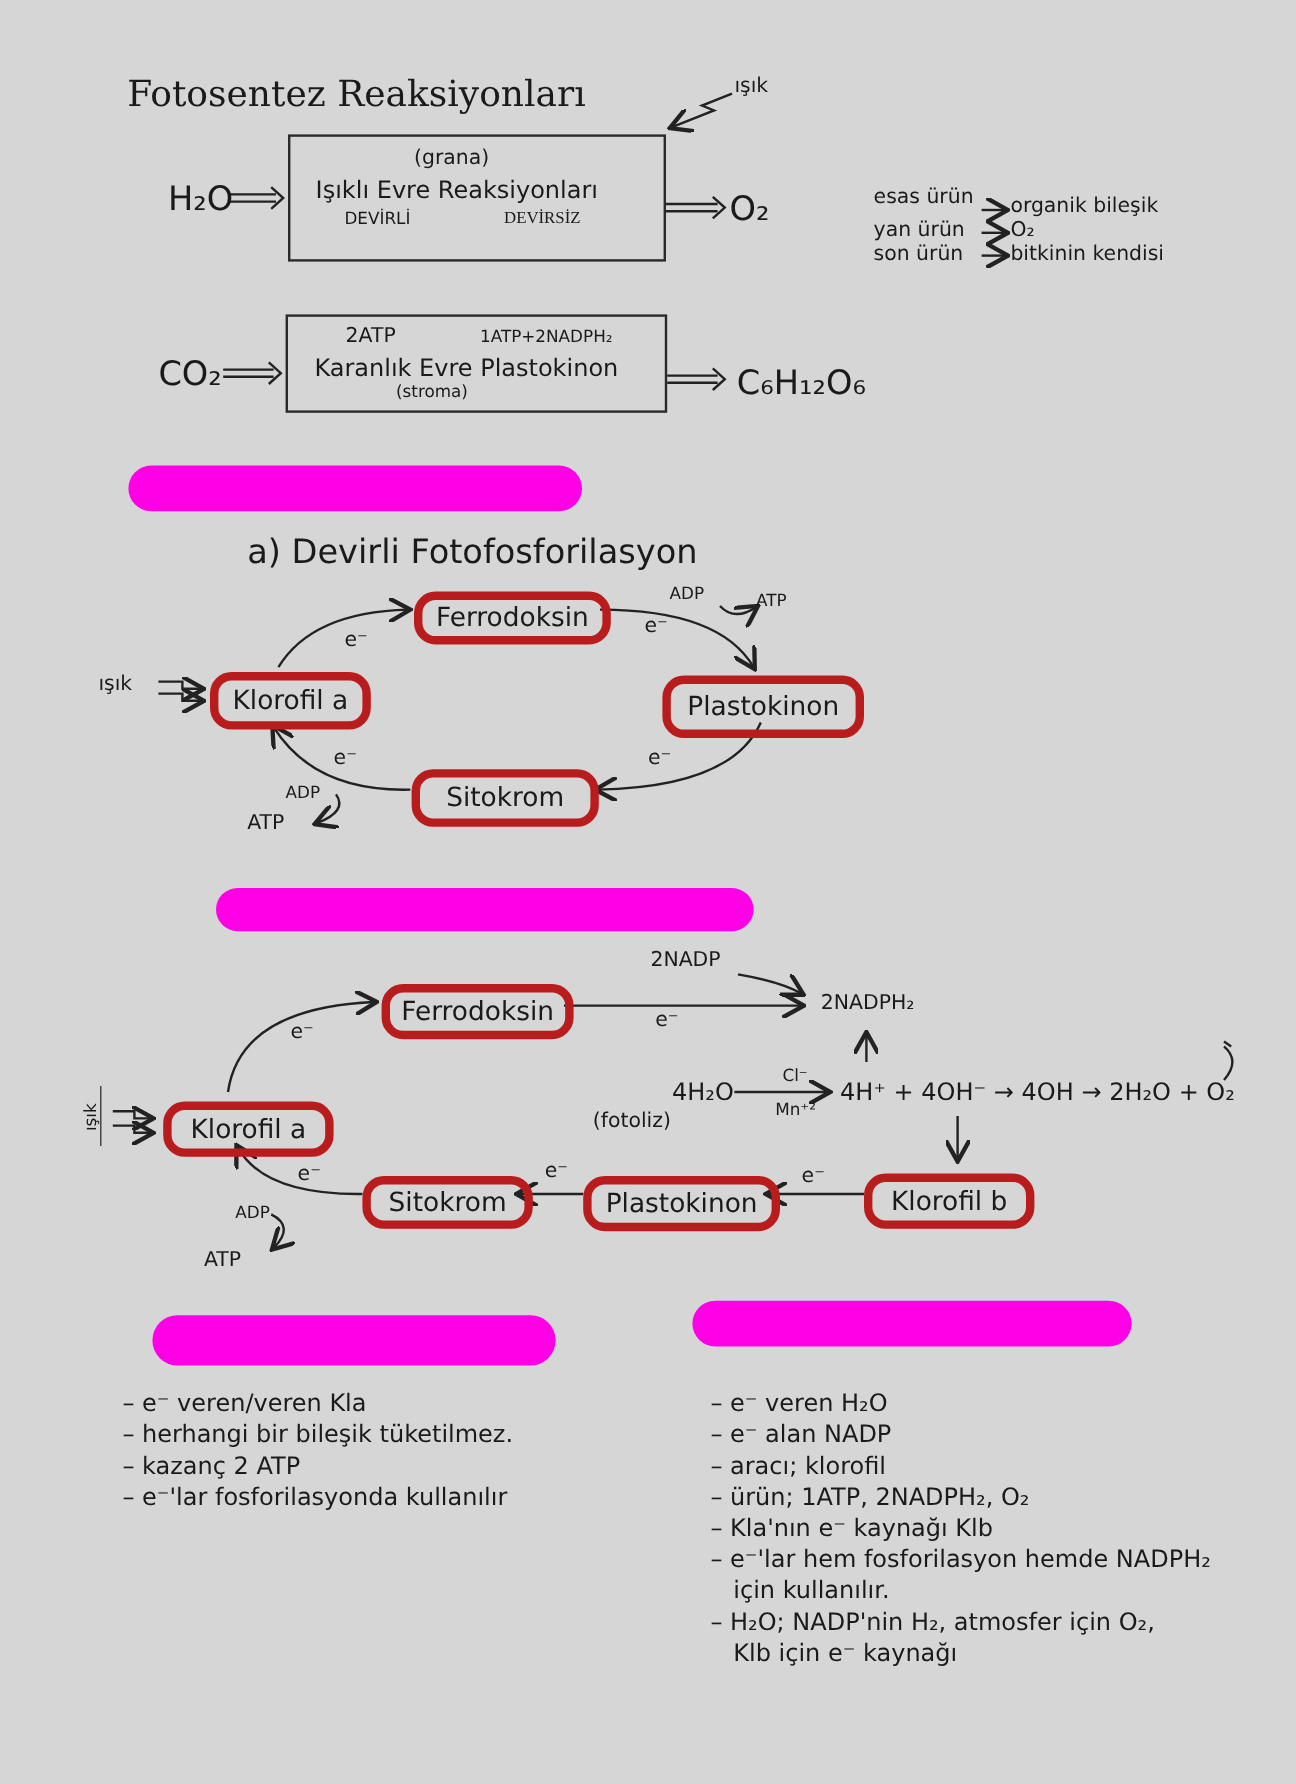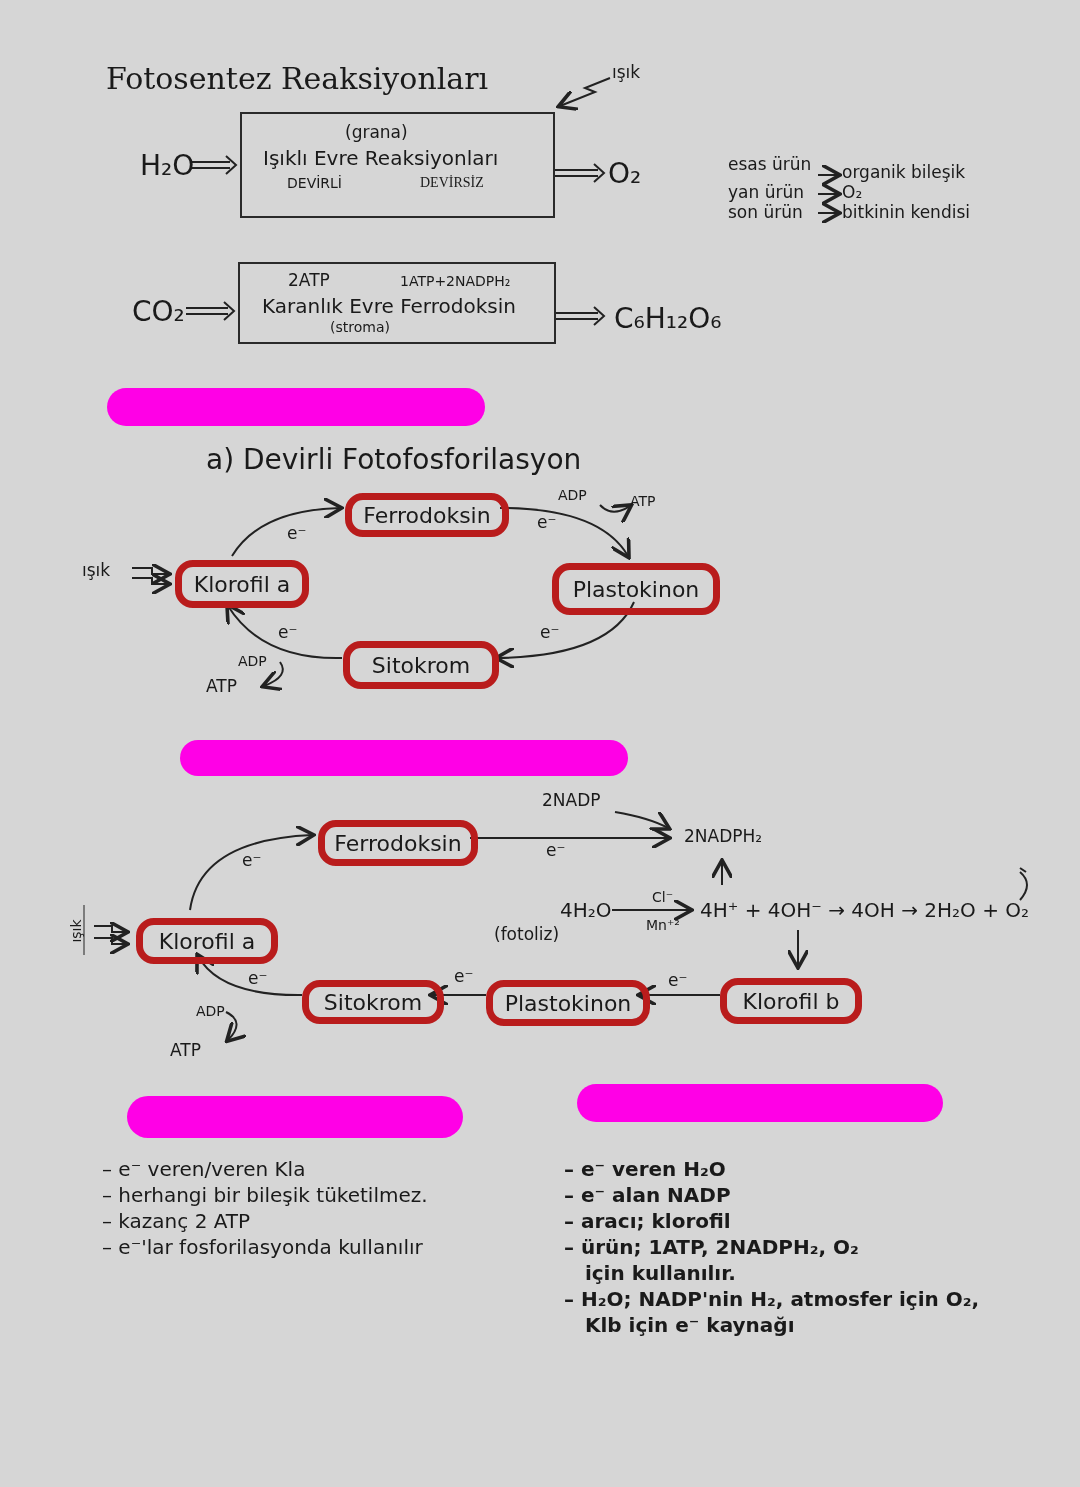--- a/index.html
+++ b/index.html
@@ -92,21 +92,21 @@
 <span class="t s" style="left:842px;top:164px;">organik bileşik</span>
 <span class="t s" style="left:728px;top:184px;">yan ürün</span>
 <span class="t s" style="left:842px;top:184px;">O₂</span>
 <span class="t s" style="left:728px;top:204px;">son ürün</span>
 <span class="t s" style="left:842px;top:204px;">bitkinin kendisi</span>
 
 <span class="t h" style="left:132px;top:298px;">CO₂</span>
 <div class="box" style="left:238px;top:262px;width:314px;height:78px;"></div>
 <span class="t s" style="left:288px;top:272px;">2ATP</span>
 <span class="t xs" style="left:400px;top:274px;">1ATP+2NADPH₂</span>
-<span class="t m" style="left:262px;top:296px;">Karanlık Evre Ferrodoksin</span>
+<span class="t m" style="left:262px;top:296px;">Karanlık Evre Plastokinon</span>
 <span class="t xs" style="left:330px;top:320px;">(stroma)</span>
 <span class="t h" style="left:614px;top:305px;">C₆H₁₂O₆</span>
 
 <div class="redact" style="left:107px;top:388px;width:378px;height:38px;"></div>
 
 <span class="t h" style="left:206px;top:446px;">a) Devirli Fotofosforilasyon</span>
 <span class="t s" style="left:82px;top:562px;">ışık</span>
 <div class="pill" style="left:175px;top:560px;width:120px;height:34px;">Klorofil a</div>
 <div class="pill" style="left:345px;top:493px;width:150px;height:30px;">Ferrodoksin</div>
 <div class="pill" style="left:552px;top:563px;width:154px;height:38px;">Plastokinon</div>
@@ -145,21 +145,23 @@
 
 <div class="redact" style="left:127px;top:1096px;width:336px;height:42px;"></div>
 <div class="redact" style="left:577px;top:1084px;width:366px;height:38px;"></div>
 
 <div class="list" style="left:102px;top:1156px;">
   <div>– e⁻ veren/veren Kla</div>
   <div>– herhangi bir bileşik tüketilmez.</div>
   <div>– kazanç 2 ATP</div>
   <div>– e⁻'lar fosforilasyonda kullanılır</div>
 </div>
-<div class="list" style="left:564px;top:1156px;font-weight:bold;">
+<div class="list" style="left:592px;top:1156px;">
   <div>– e⁻ veren H₂O</div>
   <div>– e⁻ alan NADP</div>
   <div>– aracı; klorofil</div>
   <div>– ürün; 1ATP, 2NADPH₂, O₂</div>
+  <div>– Kla'nın e⁻ kaynağı Klb</div>
+  <div>– e⁻'lar hem fosforilasyon hemde NADPH₂</div>
   <div style="white-space:pre;">   için kullanılır.</div>
   <div>– H₂O; NADP'nin H₂, atmosfer için O₂,</div>
   <div style="white-space:pre;">   Klb için e⁻ kaynağı</div>
 </div>
 
 </body></html>

